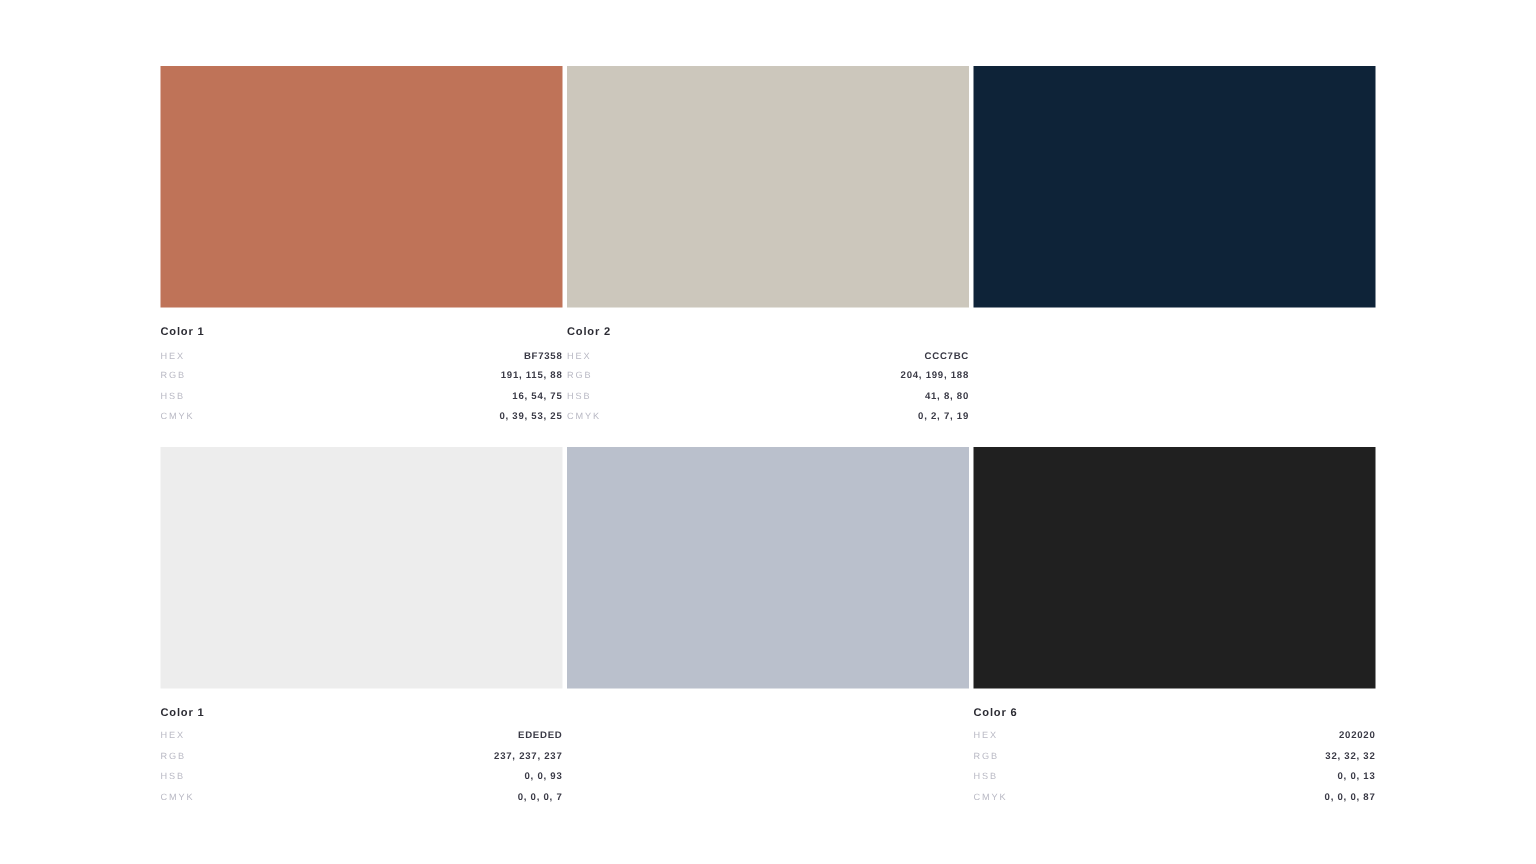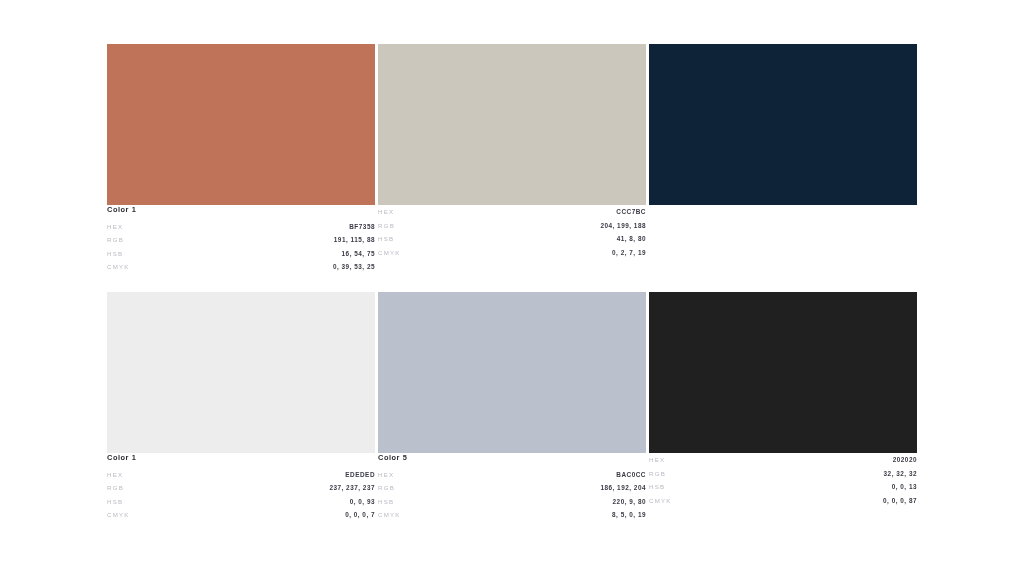--- a/index.html
+++ b/index.html
@@ -39,20 +39,21 @@
     flex-direction: column;
   }
 
   .swatch {
     width: 100%;
     height: 161px;
     display: block;
   }
 
   .card-info {
+    padding-top: 11px;
   }
 
   .color-title {
     font-size: 7.4px;
     font-weight: bold;
     color: #2b2b33;
     letter-spacing: 0.55px;
     line-height: 10px;
     margin-bottom: 4.5px;
     white-space: nowrap;
@@ -107,20 +108,21 @@
         <div class="prop-row">
           <span class="prop-label">CMYK</span>
           <span class="prop-value">0, 39, 53, 25</span>
         </div>
       </div>
     </div>
 
     <div class="color-card">
       <div class="swatch" style="background-color: rgb(204, 199, 188);"></div>
       <div class="card-info">
+        <div class="color-title">Color 2</div>
         <div class="prop-row">
           <span class="prop-label">HEX</span>
           <span class="prop-value">CCC7BC</span>
         </div>
         <div class="prop-row">
           <span class="prop-label">RGB</span>
           <span class="prop-value">204, 199, 188</span>
         </div>
         <div class="prop-row">
           <span class="prop-label">HSB</span>
@@ -155,44 +157,26 @@
         </div>
         <div class="prop-row">
           <span class="prop-label">CMYK</span>
           <span class="prop-value">0, 0, 0, 7</span>
         </div>
       </div>
     </div>
 
     <div class="color-card">
       <div class="swatch" style="background-color: rgb(186, 192, 204);"></div>
-      <div class="card-info">
-        <div class="color-title">Color 5</div>
-        <div class="prop-row">
-          <span class="prop-label">HEX</span>
-          <span class="prop-value">BAC0CC</span>
-        </div>
-        <div class="prop-row">
-          <span class="prop-label">RGB</span>
-          <span class="prop-value">186, 192, 204</span>
-        </div>
-        <div class="prop-row">
-          <span class="prop-label">HSB</span>
-          <span class="prop-value">220, 9, 80</span>
-        </div>
-        <div class="prop-row">
-          <span class="prop-label">CMYK</span>
-          <span class="prop-value">8, 5, 0, 19</span>
-        </div>
-      </div>
     </div>
 
     <div class="color-card">
       <div class="swatch" style="background-color: rgb(32, 32, 32);"></div>
       <div class="card-info">
+        <div class="color-title">Color 6</div>
         <div class="prop-row">
           <span class="prop-label">HEX</span>
           <span class="prop-value">202020</span>
         </div>
         <div class="prop-row">
           <span class="prop-label">RGB</span>
           <span class="prop-value">32, 32, 32</span>
         </div>
         <div class="prop-row">
           <span class="prop-label">HSB</span>

